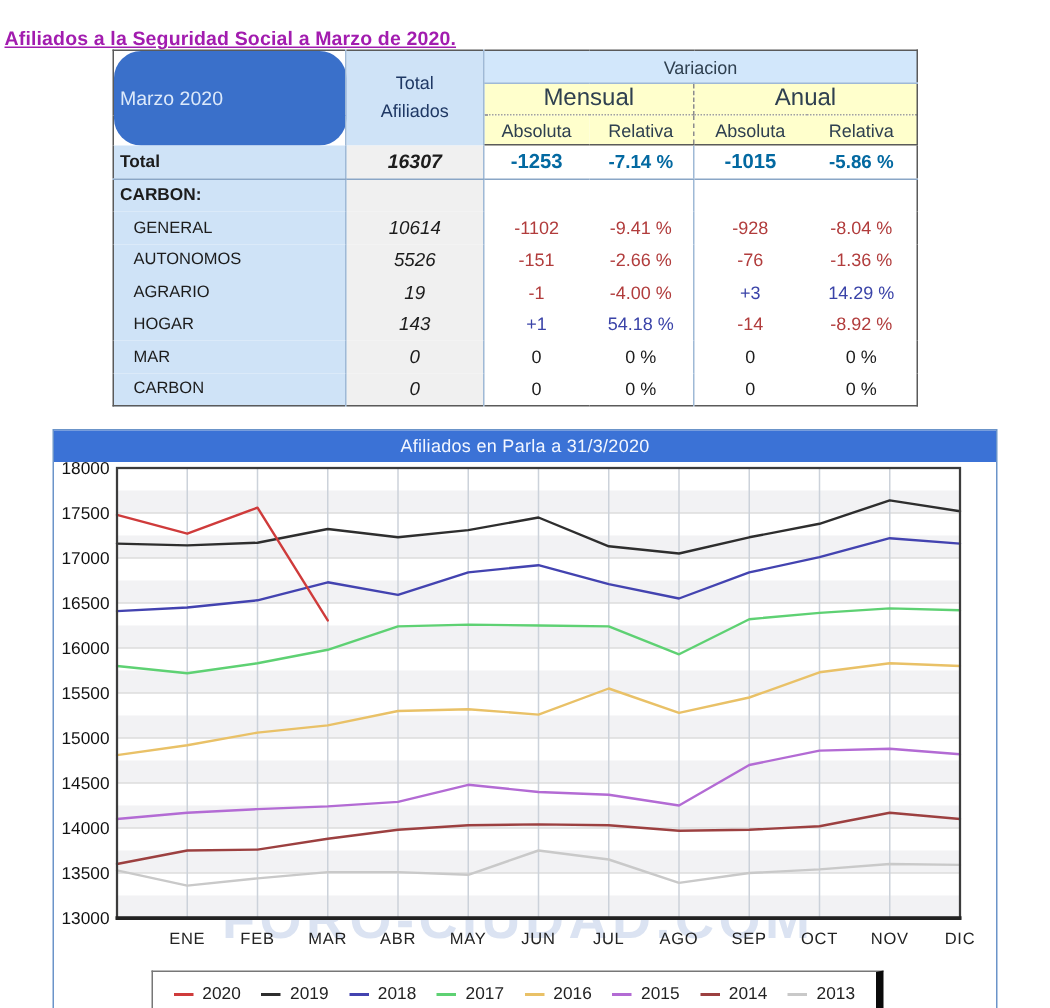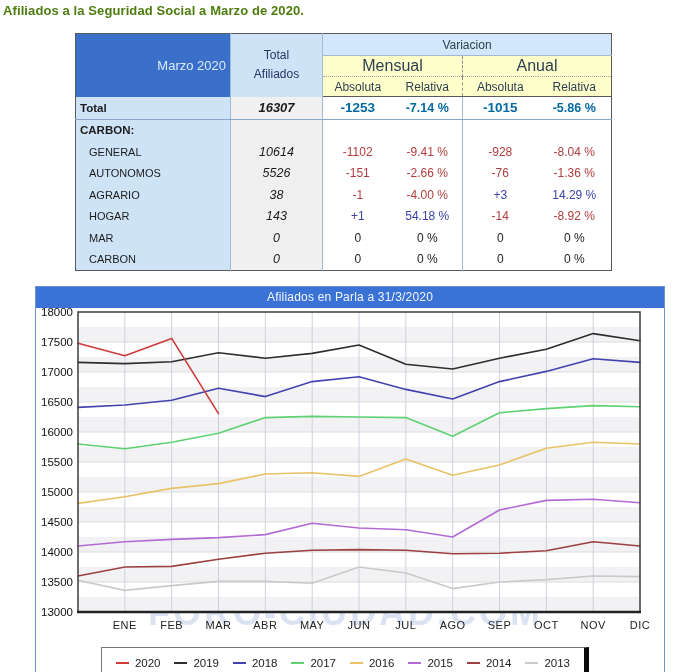--- a/index.html
+++ b/index.html
@@ -2,41 +2,42 @@
 <html><head>
 <meta charset="utf-8">
 <style>
   html,body{margin:0;padding:0;}
   body{
     width:700px;height:672px;position:relative;overflow:hidden;
     background:#ffffff;font-family:"Liberation Sans","DejaVu Sans",sans-serif;
   }
   
   .page-title{
-    position:absolute;left:3px;top:3px;
-    font-size:13px;font-weight:bold;color:#4d7c0f;
+    position:absolute;left:3px;top:18px;
+    font-size:13px;font-weight:bold;text-decoration:underline;color:#a21caf;
     letter-spacing:.1px;
   }
   
   table.aff{
     position:absolute;left:75px;top:33px;
     border-collapse:collapse;table-layout:fixed;
     border:1px solid #5a5a5a;
     font-size:11px;color:#1c1c1c;
   }
   table.aff col.c-label{width:155px;}
   table.aff col.c-total{width:92px;}
   table.aff col.c-mabs{width:70px;}
   table.aff col.c-mrel{width:70px;}
   table.aff col.c-aabs{width:75px;}
   table.aff col.c-arel{width:74px;}
   table.aff th,table.aff td{padding:0 4px;font-weight:normal;}
   th.h-month{
-    background:#3a70ca;color:#dce9fa;font-size:13px;text-align:right;
+    background:#3a70ca;color:#dce9fa;font-size:13px;text-align:left;
     border-right:1px solid #9fb9d6;
+    border-radius:18px;
   }
   th.h-total{
     background:#cfe3f7;color:#1f3864;font-weight:bold;font-size:12px;
     text-align:center;line-height:1.6;border-right:1px solid #9fb9d6;
   }
   th.h-var{
     background:#d2e7fb;color:#2f4050;font-size:12px;height:21px;
     border-bottom:1px solid #9fb9d6;
   }
   th.h-group{
@@ -154,21 +155,21 @@
       <td class="tot">5526</td>
       <td class="num neg">-151</td>
       <td class="num neg">-2.66 %</td>
       <td class="num grp neg">-76</td>
       <td class="num neg">-1.36 %</td>
     </tr>
     <tr>
       <td class="lab">
           <span class="ind">AGRARIO</span>
         </td>
-      <td class="tot">38</td>
+      <td class="tot">19</td>
       <td class="num neg">-1</td>
       <td class="num neg">-4.00 %</td>
       <td class="num grp pos">+3</td>
       <td class="num pos">14.29 %</td>
     </tr>
     <tr>
       <td class="lab">
           <span class="ind">HOGAR</span>
         </td>
       <td class="tot">143</td>

